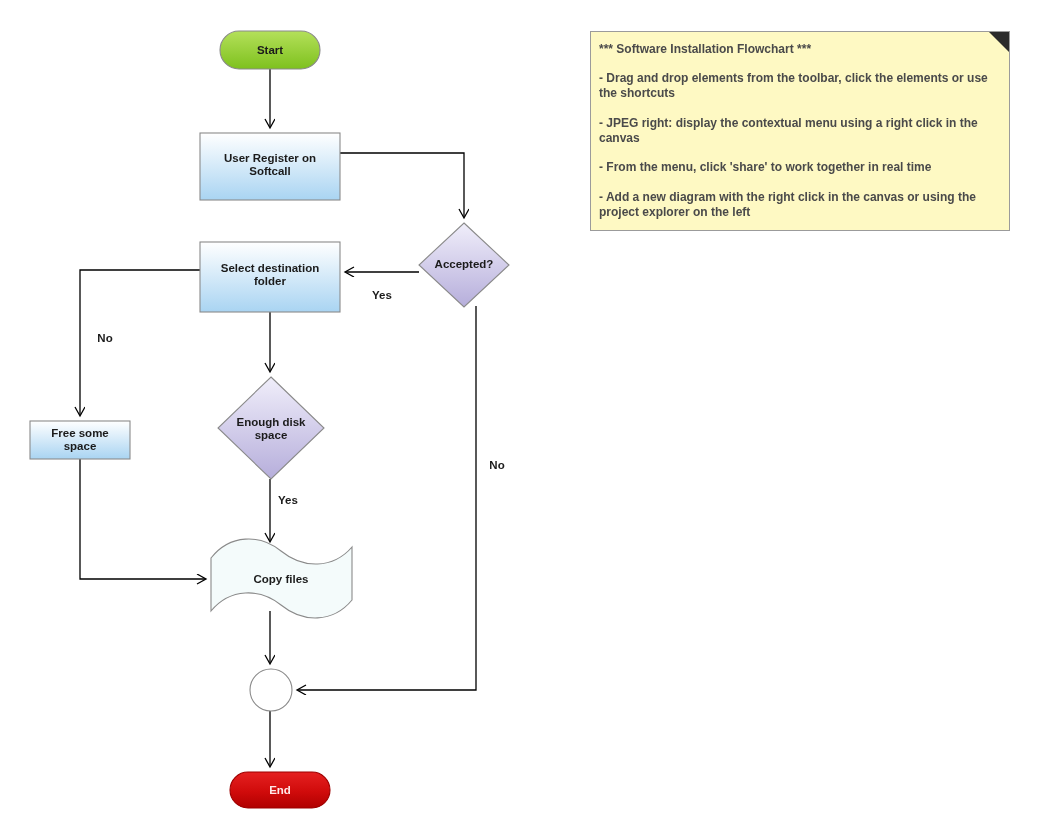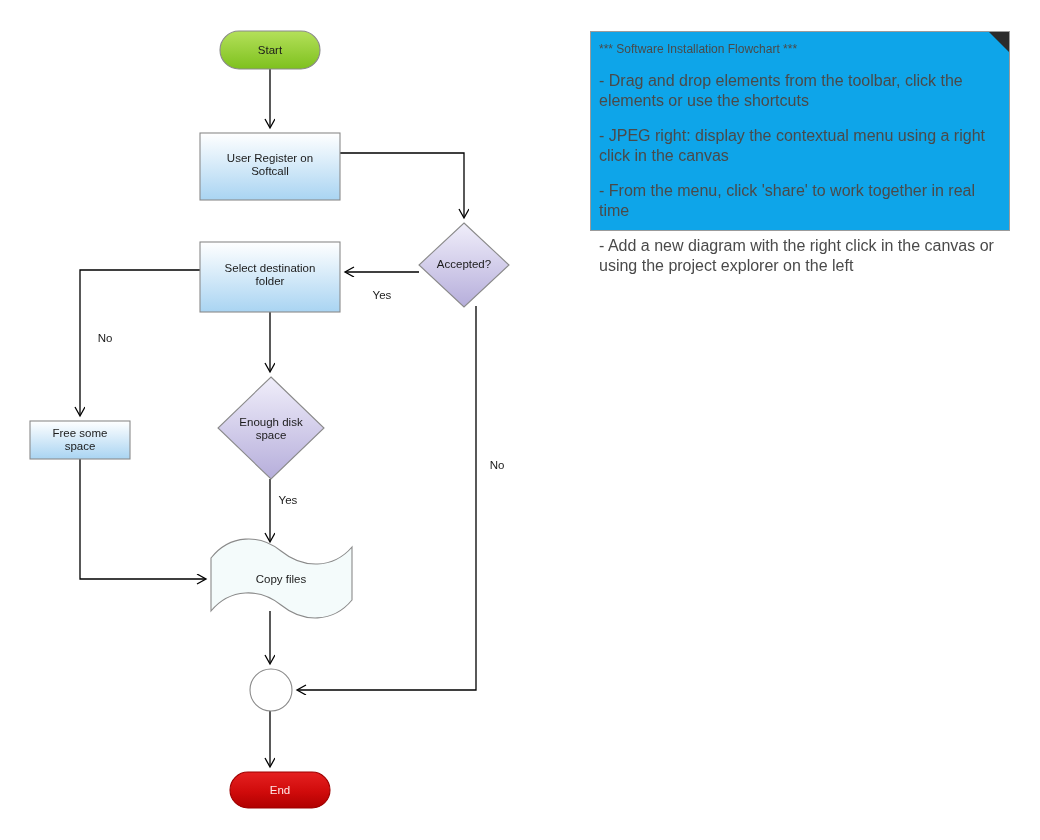--- a/index.html
+++ b/index.html
@@ -7,20 +7,21 @@
     padding: 0;
     background: #ffffff;
     font-family: "Liberation Sans", sans-serif;
   }
   #canvas {
     position: relative;
     width: 1040px;
     height: 840px;
     background: #ffffff;
     overflow: hidden;
+    font-weight: bold;
   }
   svg.diagram {
     position: absolute;
     left: 0;
     top: 0;
     width: 1040px;
     height: 840px;
   }
   .node-label {
     font-family: "Liberation Sans", sans-serif;
@@ -49,41 +50,41 @@
     stroke: #8a8a8a;
     stroke-width: 1.1;
   }
   .note-box {
     position: absolute;
     left: 590px;
     top: 31px;
     width: 420px;
     height: 200px;
     border: 1px solid #9b9b9b;
-    background: #0ea5e9;
+    background: #fef9c3;
     box-sizing: border-box;
     padding: 10px 12px 10px 8px;
   }
   .note-fold {
     position: absolute;
     right: 0px;
     top: 0px;
     width: 0;
     height: 0;
     border-left: 20px solid transparent;
     border-top: 20px solid #2b2b2b;
   }
   .note-title {
     font-size: 12px;
     color: #4a4a4a;
     margin: 0 0 14px 0;
     line-height: 1.25;
   }
   .note-item {
-    font-size: 16px;
+    font-size: 12px;
     color: #4a4a4a;
     margin: 0 0 14px 0;
     line-height: 1.28;
   }
   .note-item:last-child { margin-bottom: 0; }
 </style>
 </head>
 <body>
 
 <div id="canvas">

